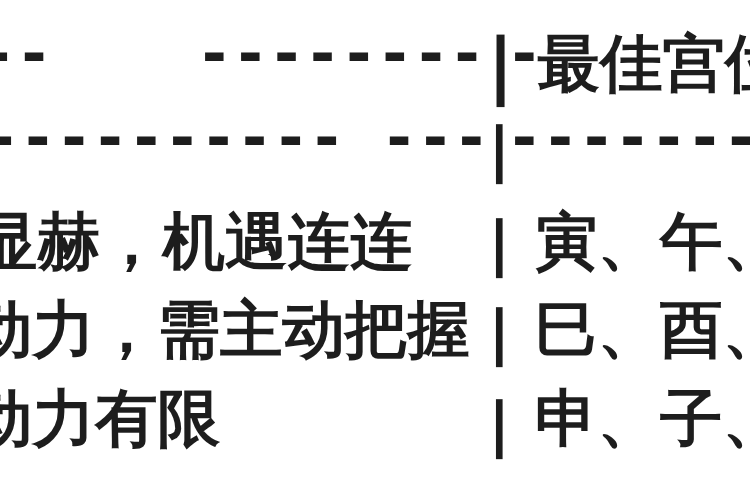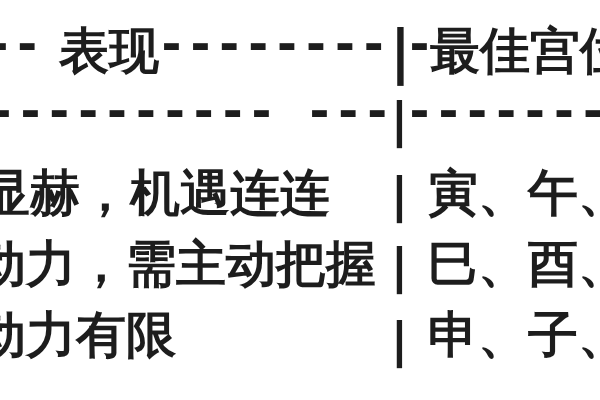--- a/index.html
+++ b/index.html
@@ -38,21 +38,20 @@
     font-size: 58px;
     line-height: 58px;
   }
 </style>
 </head>
 <body>
 
 <div class="stage">
 
   <span class="mono" style="left:-45px; top:19px;">---</span>
-  <span class="cjk" style="left:59px; top:26px;">表现</span>
   <span class="mono" style="left:157px; top:19px;">--------</span>
   <span class="mono pipe-lg" style="left:383px; top:23px;">|</span>
   <span class="mono" style="left:405px; top:19px;">-</span>
   <span class="cjk" style="left:430px; top:26px;">最佳宫位</span>
 
   <span class="mono" style="left:-13px; top:86px;">---------- ---</span>
   <span class="mono" style="left:385px; top:96px;">|</span>
   <span class="mono" style="left:405px; top:86px;">-------</span>
 
   <div>

